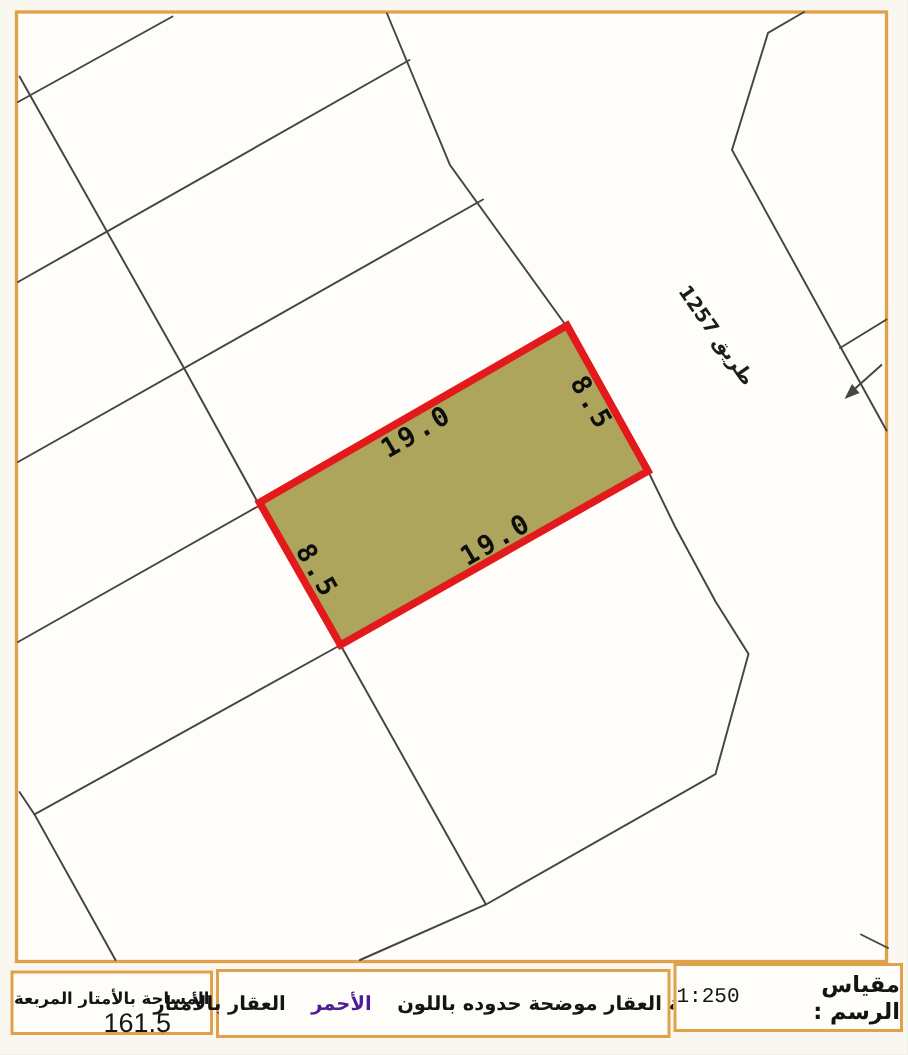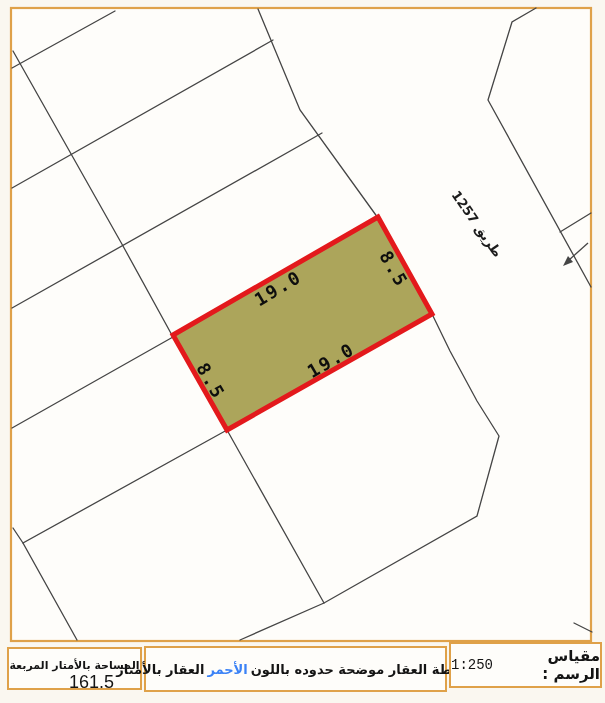--- a/index.html
+++ b/index.html
@@ -39,21 +39,21 @@
     border:2px solid #dfa149;
     background:#fefdfa;
     box-sizing:border-box;
     display:flex;align-items:center;justify-content:center;
     color:#141414;
   }
   .area-box{left:7px;top:647px;width:135px;height:43px;flex-direction:column;gap:1px;padding-top:15px;}
   .area-box .t{font-size:11px;font-weight:bold;direction:rtl;line-height:1.1;}
   .area-box .v{font-size:18px;font-family:"Liberation Sans","DejaVu Sans",sans-serif;line-height:1.1;margin-left:34px;}
   .desc-box{left:144px;top:646px;width:303px;height:46px;direction:rtl;font-size:13px;font-weight:bold;white-space:nowrap;}
-  .desc-box .red{color:#3b82f6;margin:0 3px;}
+  .desc-box .red{color:#4c1d95;margin:0 17px;}
   .scale-box{left:449px;top:642px;width:153px;height:46px;direction:rtl;gap:6px;}
   .scale-box .t{font-size:15px;font-weight:bold;}
   .scale-box .v{font-size:14px;font-family:Liberation Mono, monospace;direction:ltr;}
 </style>
 </head>
 <body>
 
 <div class="canvas">
 
   <svg class="map-svg" viewBox="0 0 605 703">

